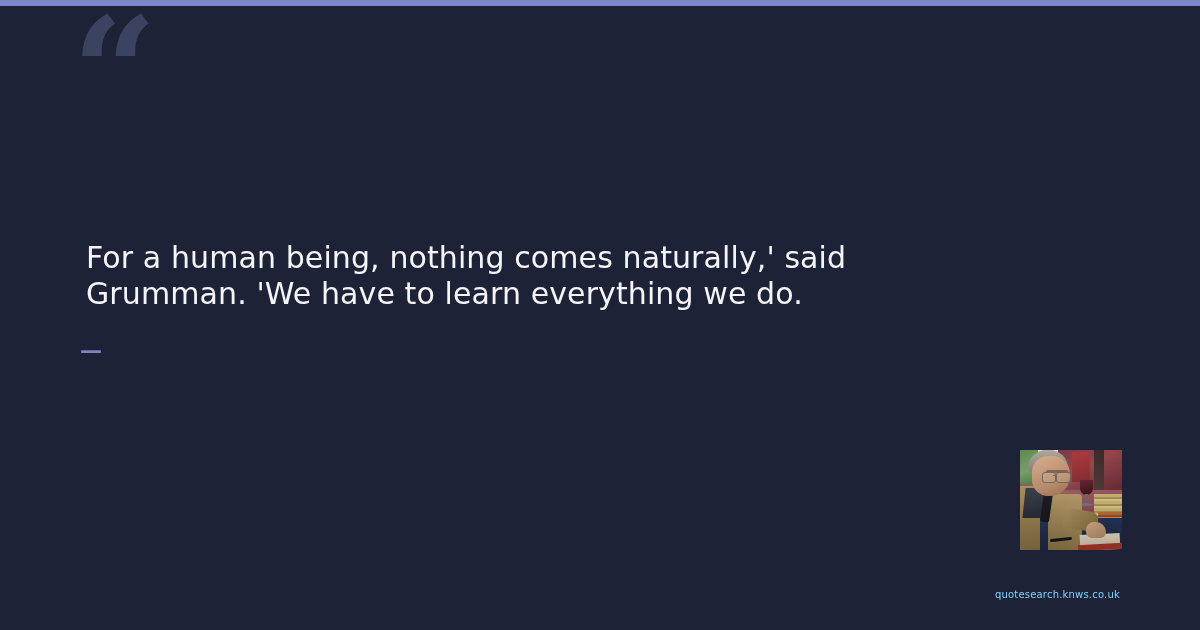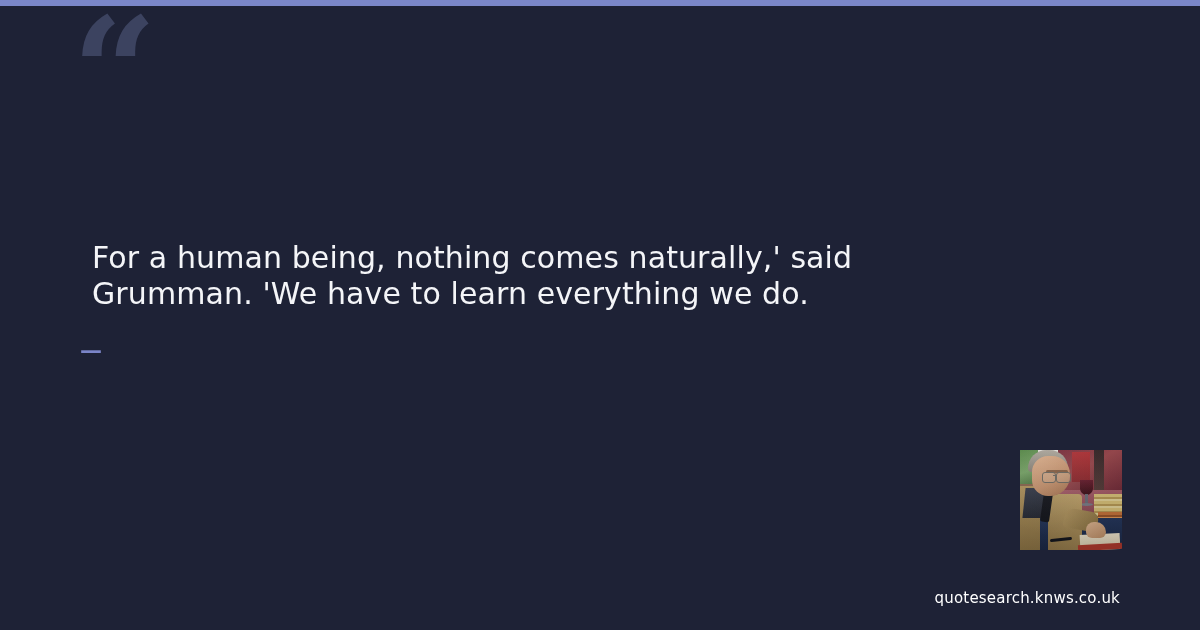--- a/index.html
+++ b/index.html
@@ -44,21 +44,21 @@
     font-size: 148px;
     line-height: 1;
     color: #3c4360;
     user-select: none;
     letter-spacing: -2px;
   }
 
   
   #quote-block {
     position: absolute;
-    left: 92px;
+    left: 86px;
     top: 240px;
     width: 900px;
   }
   #quote-text {
     margin: 0;
     font-size: 30px;
     line-height: 36px;
     font-weight: 400;
     color: #f4f5f8;
     letter-spacing: 0.1px;
@@ -253,22 +253,22 @@
       radial-gradient(circle at 30% 25%, rgba(255,255,255,0.06), transparent 60%),
       linear-gradient(180deg, rgba(0,0,0,0.05) 0%, rgba(0,0,0,0.18) 100%);
     pointer-events: none;
   }
 
   
   #source-url {
     position: absolute;
     right: 80px;
     top: 589px;
-    font-size: 15px;
-    color: #ffffff;
+    font-size: 10px;
+    color: #7dd3fc;
     letter-spacing: 0.2px;
   }
 </style>
 </head>
 <body>
 
 <div id="card">
 
   <div id="top-bar"></div>
 

